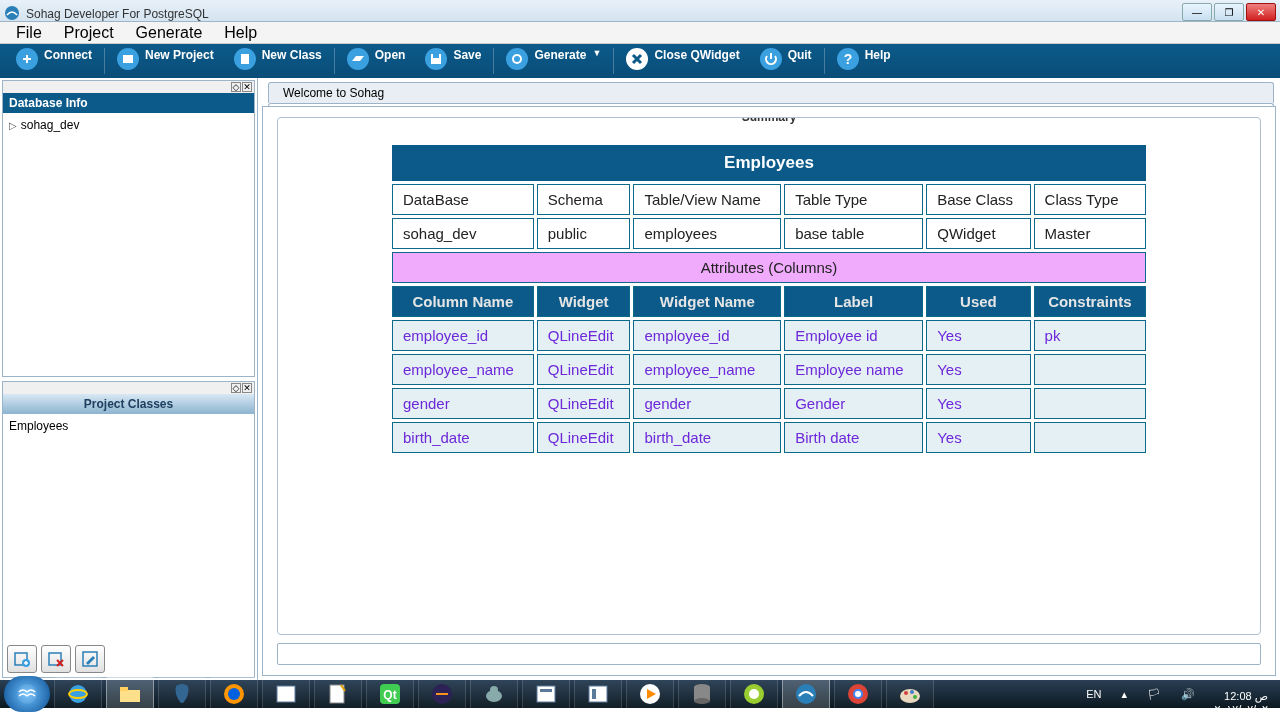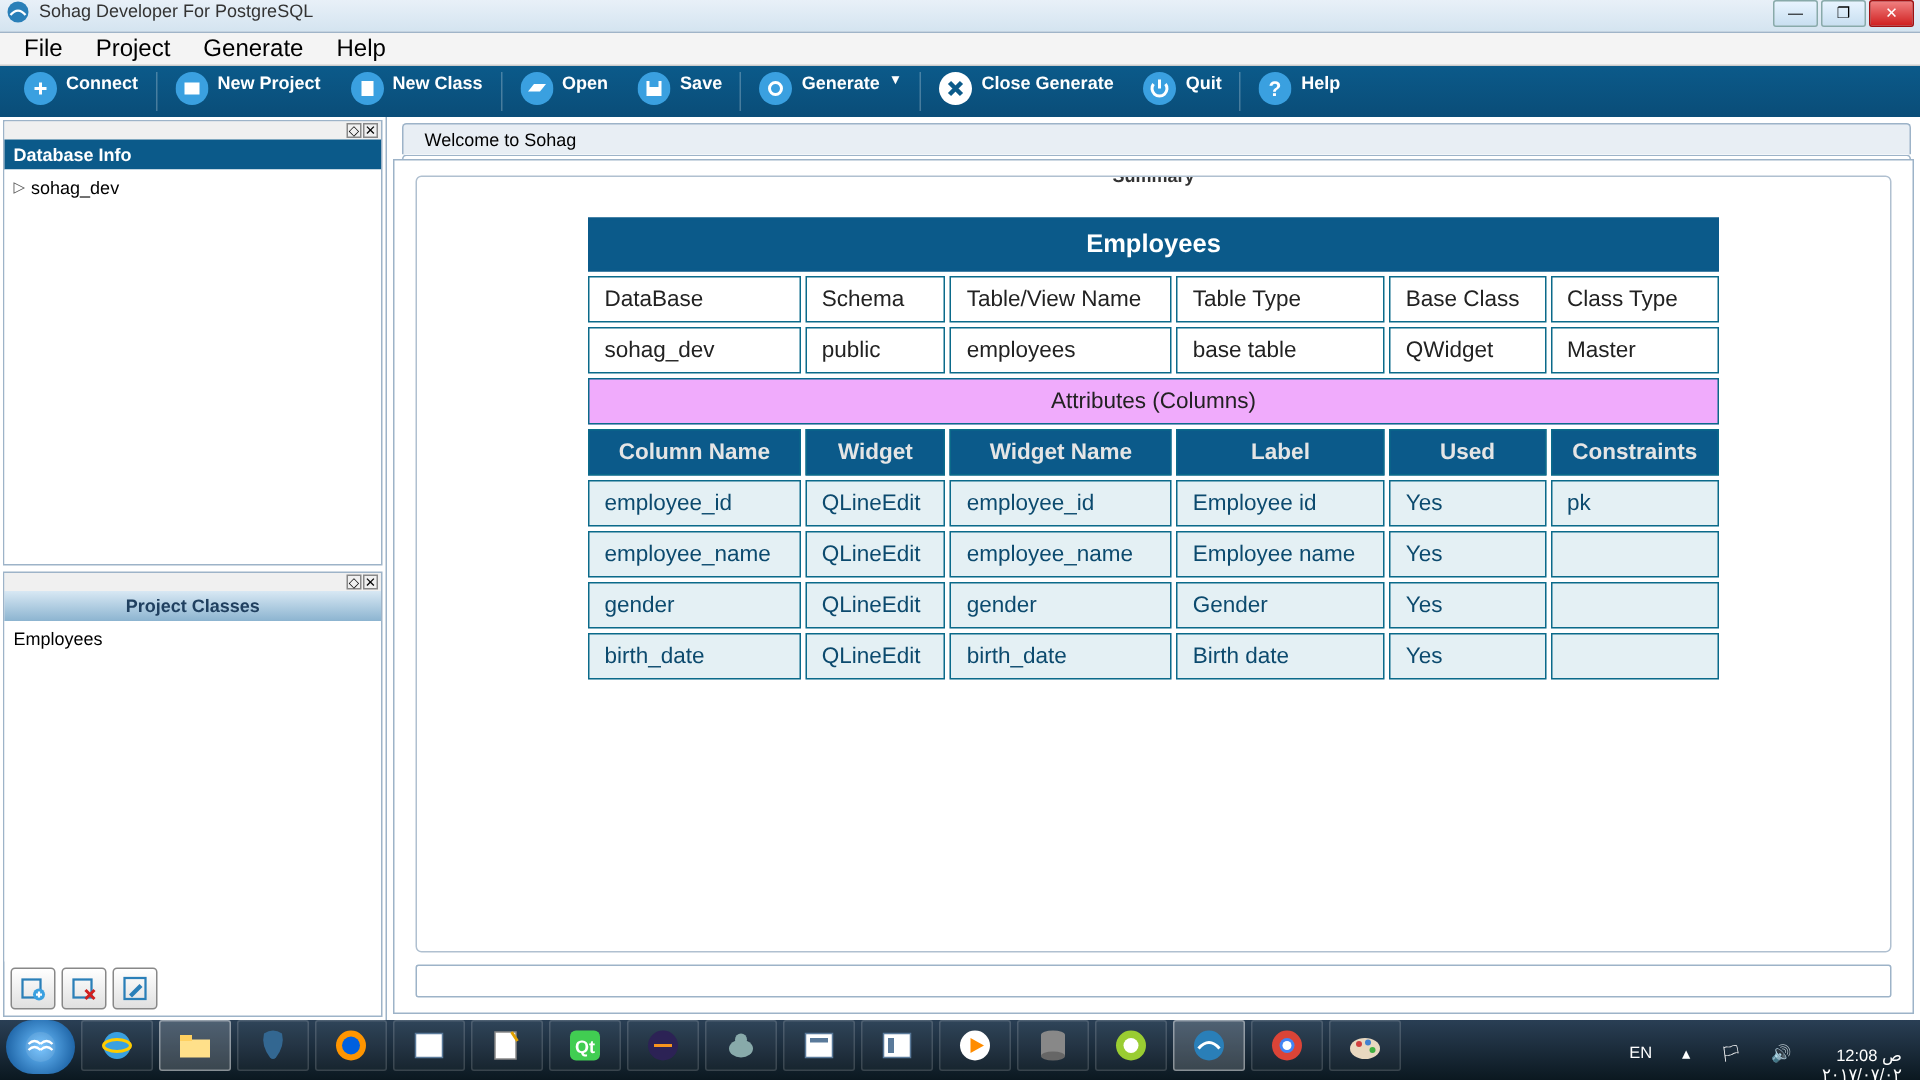--- a/index.html
+++ b/index.html
@@ -1,17 +1,17 @@
 <!DOCTYPE html>
 <html><head>
 <meta charset="utf-8">
 <style>
 * { box-sizing: border-box; margin: 0; padding: 0; }
 body { font-family: "Segoe UI", Tahoma, sans-serif; font-size: 12px; width: 1280px; height: 720px; overflow: hidden; background: #fff; }
-.titlebar { height: 22px; background: linear-gradient(#e8f0f8,#d4e4f0); border-bottom: 1px solid #a0b4c8; display: flex; align-items: flex-start; padding: 0 4px; }
+.titlebar { height: 22px; background: linear-gradient(#e8f0f8,#d4e4f0); border-bottom: 1px solid #a0b4c8; display: flex; align-items: flex-end; padding: 0 4px; }
 .titlebar .app-icon { width: 16px; height: 16px; margin-right: 6px; display:flex; align-items:center; justify-content:center; }
 .titlebar .title { flex: 1; font-size: 12px; color: #333; }
 .win-controls { display: flex; gap: 2px; }
 .win-btn { width: 30px; height: 18px; border: 1px solid #8aa; background: linear-gradient(#e8f4ff,#c8dff0); display: flex; align-items: center; justify-content: center; font-size: 10px; cursor: pointer; border-radius:2px; }
 .win-btn.close { background: linear-gradient(#f08080,#d02020); color: #fff; border-color:#a01010; }
 .menubar { height: 22px; background: #f4f4f4; border-bottom: 1px solid #ccc; display: flex; align-items: center; padding: 0 6px; gap: 2px; }
 .menu-item { padding: 2px 10px; cursor: pointer; font-size: 16px; }
 .toolbar { height: 34px; background: linear-gradient(#0b5a8a,#0a4d78); display: flex; align-items: center; padding: 0 6px; gap: 0; }
 .tb-btn { display: flex; align-items: flex-start; color: #fff; font-weight: bold; font-size: 12px; padding: 4px 10px; cursor: pointer; height: 100%; }
 .tb-sep { width: 1px; height: 26px; background: rgba(255,255,255,0.25); margin:0 2px; }
@@ -35,23 +35,23 @@
 .page { flex:1; border: 1px solid #9db3c8; background:#fff; padding: 10px 14px; display:flex; flex-direction:column;}
 .summary-box{ border:1px solid #b0c0d0; border-radius:4px; position:relative; padding:16px 10px 10px 10px; flex:1; overflow:auto;}
 .summary-label{ position:absolute; top:-8px; left:50%; transform:translateX(-50%); background:#fff; padding:0 8px; font-weight:bold; font-size:12px; color:#333;}
 table.summary { border-collapse: separate; border-spacing: 3px; margin: 8px auto; width: 760px; }
 table.summary td, table.summary th { border: 1px solid #0b6a8a; padding: 6px 10px; font-size: 15px; }
 table.summary .title-row td { background: #0b5a8a; color: #fff; font-weight: bold; text-align: center; border: 2px solid #0b5a8a; font-size:17px;}
 table.summary .hdr td { background: #fff; color:#222; font-size:15px;}
 table.summary .val td { background: #fff; color:#222; font-size:15px;}
 table.summary .section td { background:#f0abfc; text-align:center; font-size:15px; color:#222;}
 table.summary .colhdr td { background:#0b5a8a; color:#e5e5e5; font-weight:bold; text-align:center;}
-table.summary .row td { background:#e4f0f4; color:#0c4a6e; font-size:15px;}
+table.summary .row td { background:#e4f0f4; color:#6d28d9; font-size:15px;}
 .input-bar { border:1px solid #9db3c8; height:22px; margin-top:8px; border-radius:2px;}
-.taskbar{ height:40px; background: linear-gradient(#2a3f55 0, #0b1820 100%); display:flex; align-items:flex-start; padding:0 4px; gap:4px;}
+.taskbar{ height:28px; background: linear-gradient(#2a3f55 0, #0b1820 100%); display:flex; align-items:center; padding:0 4px; gap:4px;}
 .start{ width:46px; height:36px; border-radius:18px; background: radial-gradient(circle,#6dc0ff,#0a4d90); display:flex; align-items:center; justify-content:center; cursor:pointer;}
 .tb-app{ width:48px; height:34px; border:1px solid rgba(255,255,255,0.15); border-radius:2px; display:flex; align-items:center; justify-content:center; cursor:pointer; background: rgba(255,255,255,0.03);}
 .tb-app.active{ background: rgba(255,255,255,0.18); border-color: rgba(255,255,255,0.4);}
 .tray{ margin-left:auto; display:flex; align-items:center; gap:20px; color:#fff; font-size:11px; padding:0 8px;}
 .tray .clock{ text-align:right; line-height:1.2;margin-top:18px;}
 svg{display:block;}
 </style>
 </head>
 <body>
 
@@ -138,21 +138,21 @@
       <span style="margin-left:6px;font-size:9px">▼</span>
     </div>
   <div class="tb-sep"></div>
   <div class="tb-btn">
       <span class="tb-icon">
         <svg width="22" height="22">
           <circle cx="11" cy="11" r="11" fill="#fff"></circle>
           <path d="M7 7 L15 15 M15 7 L7 15" stroke="#0b5a8a" stroke-width="3"></path>
         </svg>
       </span>
-      <span>Close Generate</span>
+      <span>Close QWidget</span>
     </div>
   <div class="tb-btn">
       <span class="tb-icon">
         <svg width="22" height="22">
           <circle cx="11" cy="11" r="11" fill="#3aa0e0"></circle>
           <path d="M11 5 L11 11 M7 8 A5 5 0 1 0 15 8" stroke="#fff" stroke-width="2" fill="none"></path>
         </svg>
       </span>
       <span>Quit</span>
     </div>

